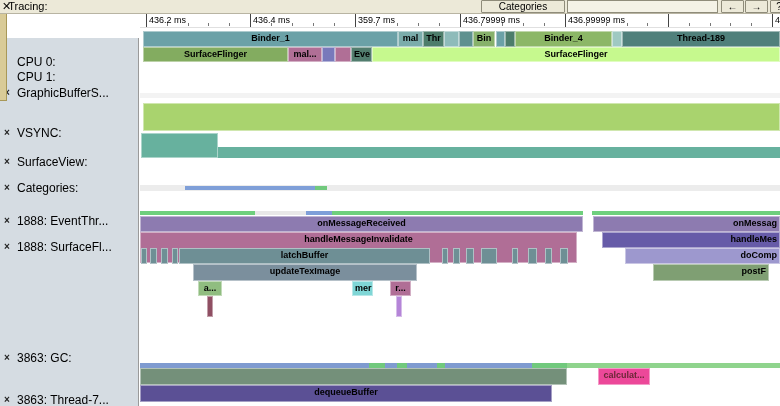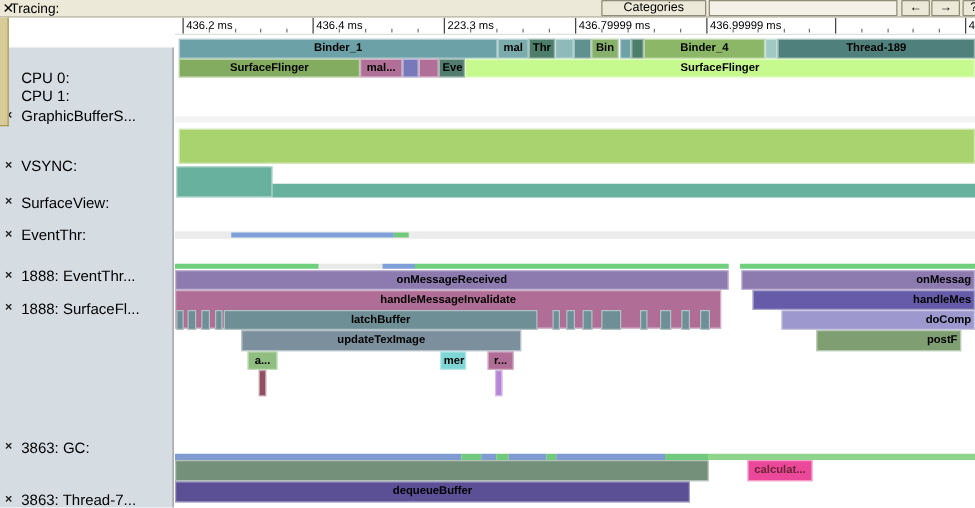--- a/index.html
+++ b/index.html
@@ -134,21 +134,21 @@
     <div class="side-row" style="top: 88px;">
       <span class="close">×</span>
       <span class="lbl">VSYNC:</span>
     </div>
     <div class="side-row" style="top: 117px;">
       <span class="close">×</span>
       <span class="lbl">SurfaceView:</span>
     </div>
     <div class="side-row" style="top: 143px;">
       <span class="close">×</span>
-      <span class="lbl">EventThr:</span>
+      <span class="lbl">Categories:</span>
     </div>
     <div class="side-row" style="top: 176px;">
       <span class="close">×</span>
       <span class="lbl">1888: EventThr...</span>
     </div>
     <div class="side-row" style="top: 202px;">
       <span class="close">×</span>
       <span class="lbl">1888: SurfaceFl...</span>
     </div>
     <div class="side-row" style="top: 313px;">
@@ -168,21 +168,21 @@
     <div class="tick-minor" style="left: 47.6px;"></div>
     <div class="tick-minor" style="left: 68.4px;"></div>
     <div class="tick-minor" style="left: 89.2px;"></div>
     <div class="tick-major" style="left: 110px;"></div>
     <span class="tick-label" style="left: 113px;">436.4 ms</span>
     <div class="tick-minor" style="left: 131px;"></div>
     <div class="tick-minor" style="left: 152px;"></div>
     <div class="tick-minor" style="left: 173px;"></div>
     <div class="tick-minor" style="left: 194px;"></div>
     <div class="tick-major" style="left: 215px;"></div>
-    <span class="tick-label" style="left: 218px;">223.3 ms</span>
+    <span class="tick-label" style="left: 218px;">359.7 ms</span>
     <div class="tick-minor" style="left: 236px;"></div>
     <div class="tick-minor" style="left: 257px;"></div>
     <div class="tick-minor" style="left: 278px;"></div>
     <div class="tick-minor" style="left: 299px;"></div>
     <div class="tick-major" style="left: 320px;"></div>
     <span class="tick-label" style="left: 323px;">436.79999 ms</span>
     <div class="tick-minor" style="left: 341px;"></div>
     <div class="tick-minor" style="left: 362px;"></div>
     <div class="tick-minor" style="left: 383px;"></div>
     <div class="tick-minor" style="left: 404px;"></div>

